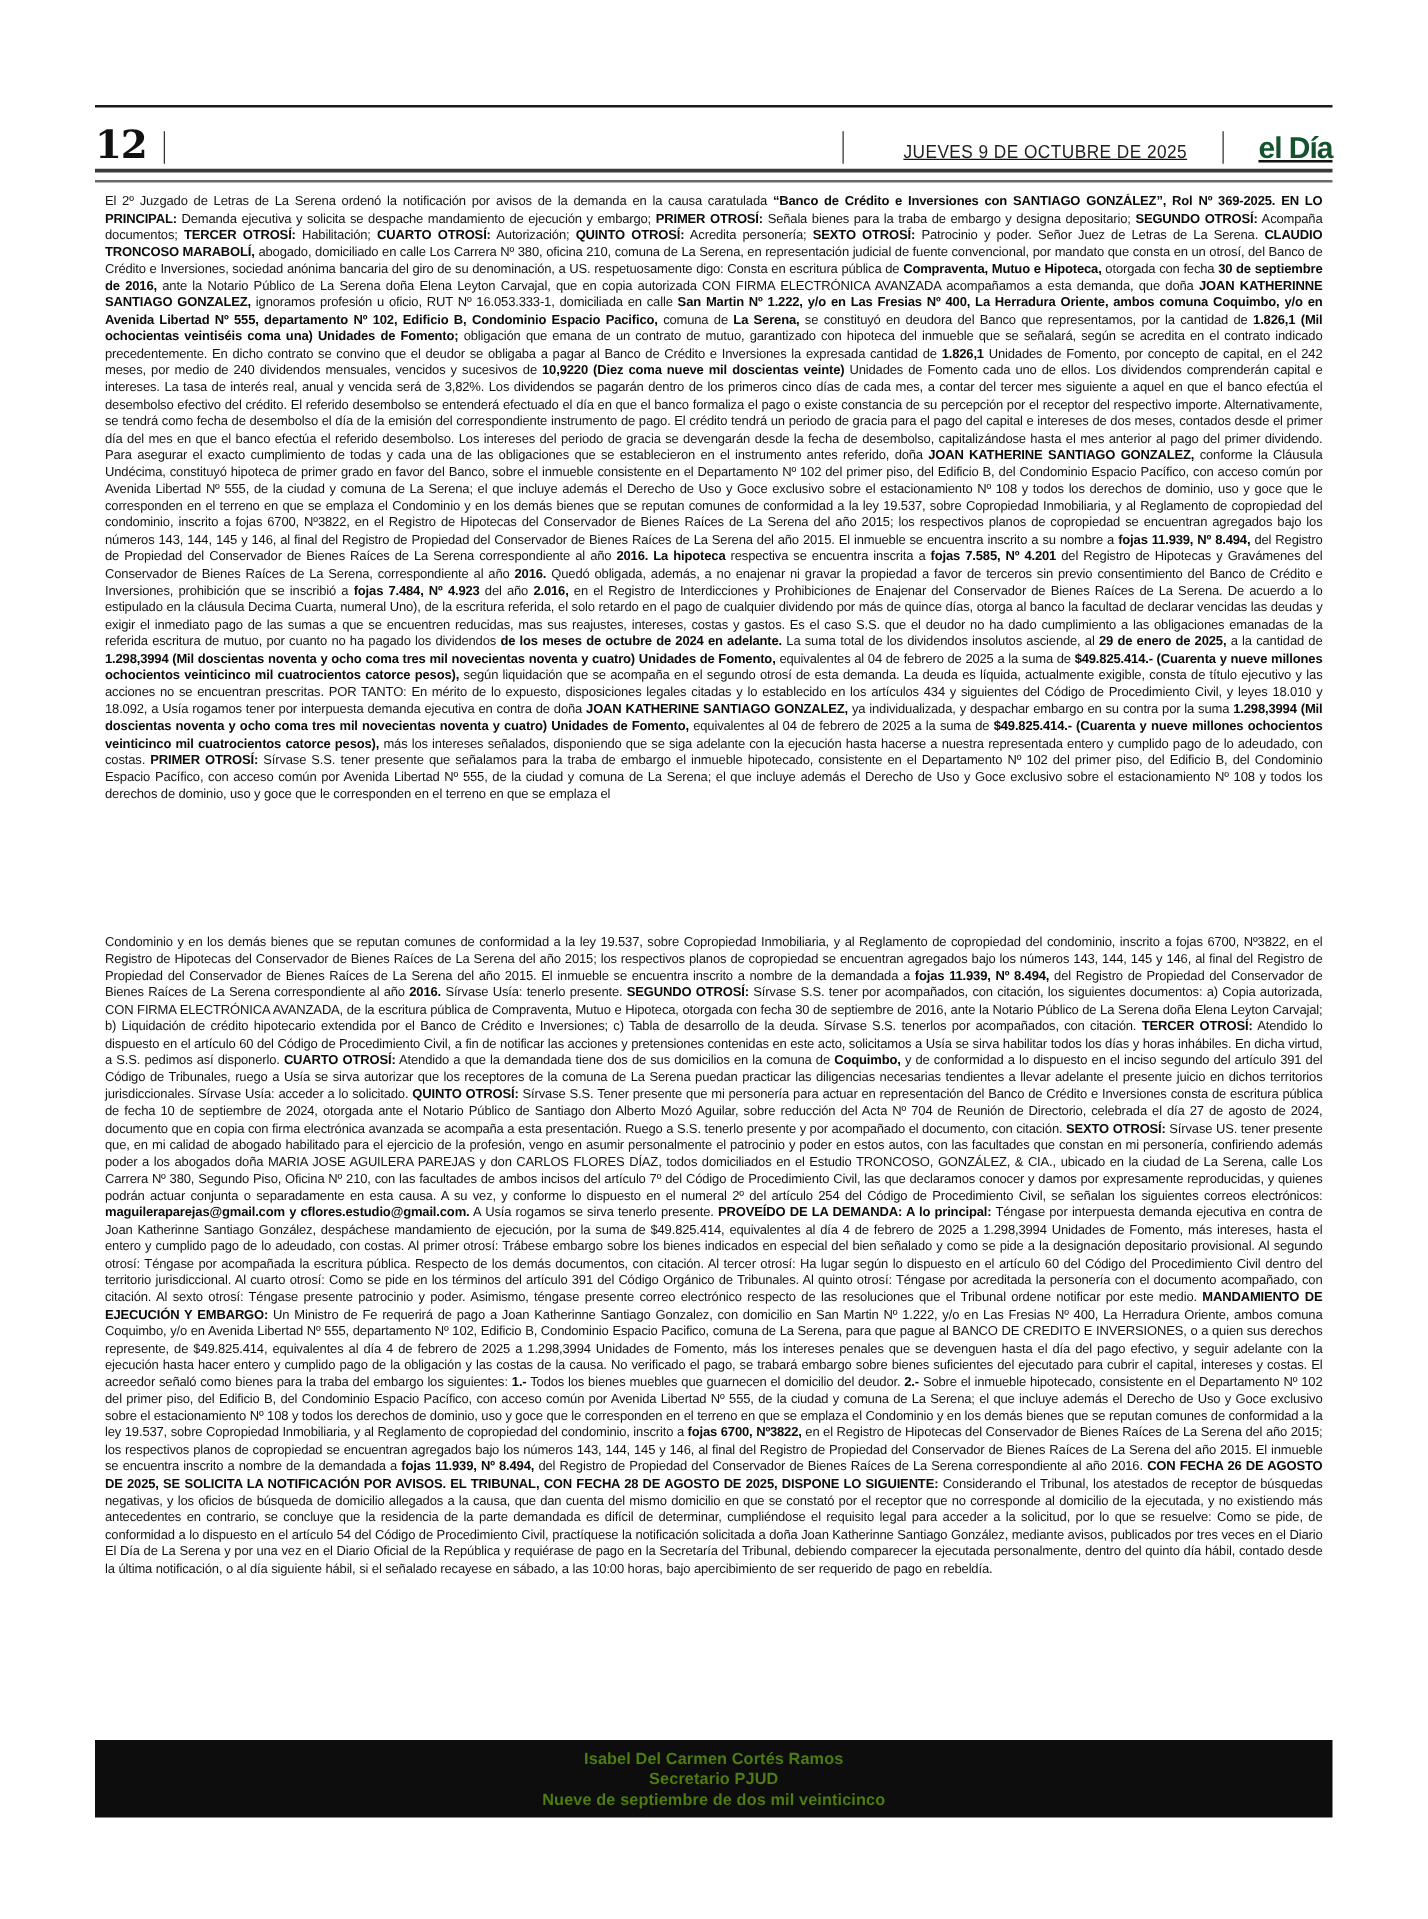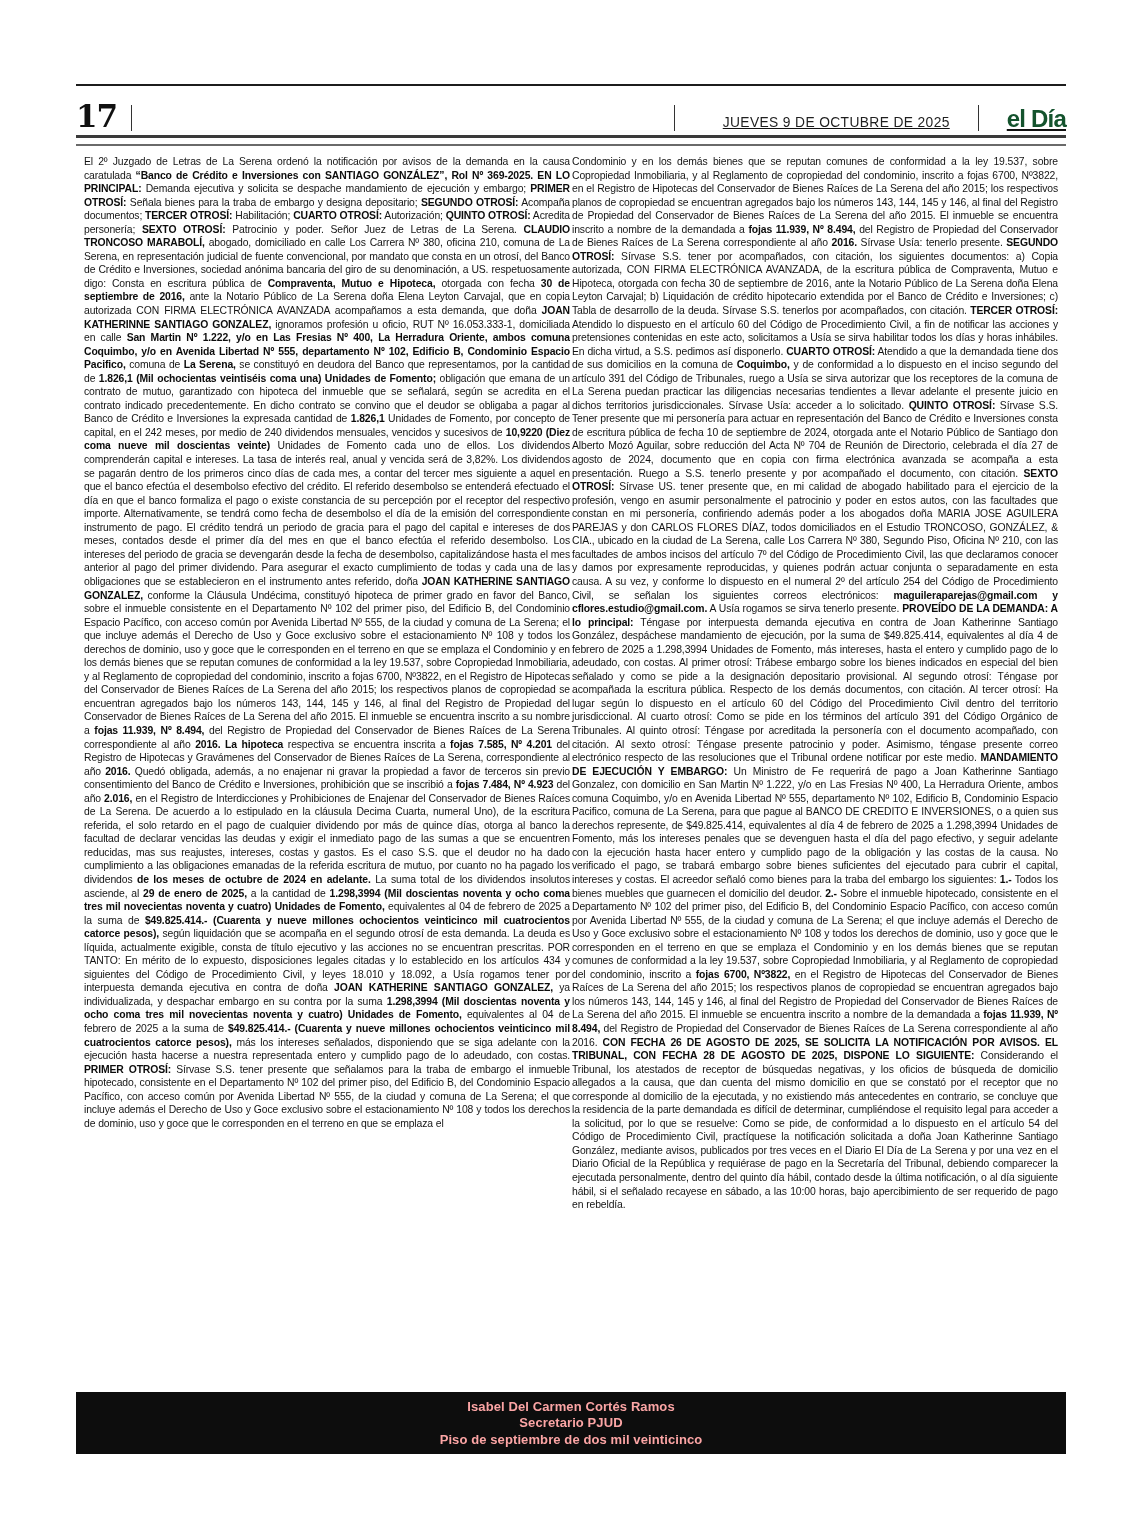--- a/index.html
+++ b/index.html
@@ -41,53 +41,53 @@
     margin-top:7px;height:45px;background:#0d0d0d;
     display:flex;align-items:center;justify-content:center;
   }
   .extract-banner .title{
     color:#ffffff;font-weight:bold;font-size:20px;letter-spacing:1.5px;
   }
   .body-columns{
     margin-top:9px;
     display:flex;gap:2px;
     height:1183px;overflow:hidden;
-    padding:0 8px;box-sizing:border-box;
+    padding:0 8px;box-sizing:border-box;flex-direction:column;
   }
   .col{
     flex:1 1 0;
     text-align:justify;
     font-size:10.4px;
     line-height:13.55px;
     letter-spacing:-0.12px;
     word-spacing:0.1px;
     color:#141414;
   }
   .col b{font-weight:bold;color:#0c0c0c;}
   .signature-banner{
     position:absolute;left:76px;top:1392px;width:990px;height:62px;
-    background:#0d0d0d;color:#fca5a5;
+    background:#0d0d0d;color:#4d7c0f;
     display:flex;flex-direction:column;align-items:center;justify-content:center;
     gap:1px;
   }
   .signature-banner div{
     font-weight:bold;font-size:13px;line-height:15.5px;letter-spacing:0.1px;
   }
 </style>
 </head>
 <body>
 
 <div class="page">
   <div class="content">
 
     <div class="rule-top"></div>
 
     <div class="header-row">
       <div class="header-left">
-        <span class="page-number">17</span>
+        <span class="page-number">12</span>
         <span class="vbar thin"></span>
       </div>
       <div class="header-right">
         <span class="vbar thin"></span>
         <span class="header-date">JUEVES 9 DE OCTUBRE DE 2025</span>
         <span class="vbar thin"></span>
         <span class="brand">el Día</span>
       </div>
     </div>
 
@@ -98,15 +98,15 @@
     <div class="body-columns">
       <div class="col"><span>El 2º Juzgado de Letras de La Serena ordenó la notificación por avisos de la demanda en la causa caratulada </span><b>“Banco de Crédito e Inversiones con SANTIAGO GONZÁLEZ”, Rol Nº 369-2025. EN LO PRINCIPAL:</b><span> Demanda ejecutiva y solicita se despache mandamiento de ejecución y embargo; </span><b>PRIMER OTROSÍ:</b><span> Señala bienes para la traba de embargo y designa depositario; </span><b>SEGUNDO OTROSÍ:</b><span> Acompaña documentos; </span><b>TERCER OTROSÍ:</b><span> Habilitación; </span><b>CUARTO OTROSÍ:</b><span> Autorización; </span><b>QUINTO OTROSÍ:</b><span> Acredita personería; </span><b>SEXTO OTROSÍ:</b><span> Patrocinio y poder. Señor Juez de Letras de La Serena. </span><b>CLAUDIO TRONCOSO MARABOLÍ,</b><span> abogado, domiciliado en calle Los Carrera Nº 380, oficina 210, comuna de La Serena, en representación judicial de fuente convencional, por mandato que consta en un otrosí, del Banco de Crédito e Inversiones, sociedad anónima bancaria del giro de su denominación, a US. respetuosamente digo: Consta en escritura pública de </span><b>Compraventa, Mutuo e Hipoteca,</b><span> otorgada con fecha </span><b>30 de septiembre de 2016,</b><span> ante la Notario Público de La Serena doña Elena Leyton Carvajal, que en copia autorizada CON FIRMA ELECTRÓNICA AVANZADA acompañamos a esta demanda, que doña </span><b>JOAN KATHERINNE SANTIAGO GONZALEZ,</b><span> ignoramos profesión u oficio, RUT Nº 16.053.333-1, domiciliada en calle </span><b>San Martin Nº 1.222, y/o en Las Fresias Nº 400, La Herradura Oriente, ambos comuna Coquimbo, y/o en Avenida Libertad Nº 555, departamento Nº 102, Edificio B, Condominio Espacio Pacifico,</b><span> comuna de </span><b>La Serena,</b><span> se constituyó en deudora del Banco que representamos, por la cantidad de </span><b>1.826,1 (Mil ochocientas veintiséis coma una) Unidades de Fomento;</b><span> obligación que emana de un contrato de mutuo, garantizado con hipoteca del inmueble que se señalará, según se acredita en el contrato indicado precedentemente. En dicho contrato se convino que el deudor se obligaba a pagar al Banco de Crédito e Inversiones la expresada cantidad de </span><b>1.826,1</b><span> Unidades de Fomento, por concepto de capital, en el 242 meses, por medio de 240 dividendos mensuales, vencidos y sucesivos de </span><b>10,9220 (Diez coma nueve mil doscientas veinte)</b><span> Unidades de Fomento cada uno de ellos. Los dividendos comprenderán capital e intereses. La tasa de interés real, anual y vencida será de 3,82%. Los dividendos se pagarán dentro de los primeros cinco días de cada mes, a contar del tercer mes siguiente a aquel en que el banco efectúa el desembolso efectivo del crédito. El referido desembolso se entenderá efectuado el día en que el banco formaliza el pago o existe constancia de su percepción por el receptor del respectivo importe. Alternativamente, se tendrá como fecha de desembolso el día de la emisión del correspondiente instrumento de pago. El crédito tendrá un periodo de gracia para el pago del capital e intereses de dos meses, contados desde el primer día del mes en que el banco efectúa el referido desembolso. Los intereses del periodo de gracia se devengarán desde la fecha de desembolso, capitalizándose hasta el mes anterior al pago del primer dividendo. Para asegurar el exacto cumplimiento de todas y cada una de las obligaciones que se establecieron en el instrumento antes referido, doña </span><b>JOAN KATHERINE SANTIAGO GONZALEZ,</b><span> conforme la Cláusula Undécima, constituyó hipoteca de primer grado en favor del Banco, sobre el inmueble consistente en el Departamento Nº 102 del primer piso, del Edificio B, del Condominio Espacio Pacífico, con acceso común por Avenida Libertad Nº 555, de la ciudad y comuna de La Serena; el que incluye además el Derecho de Uso y Goce exclusivo sobre el estacionamiento Nº 108 y todos los derechos de dominio, uso y goce que le corresponden en el terreno en que se emplaza el Condominio y en los demás bienes que se reputan comunes de conformidad a la ley 19.537, sobre Copropiedad Inmobiliaria, y al Reglamento de copropiedad del condominio, inscrito a fojas 6700, Nº3822, en el Registro de Hipotecas del Conservador de Bienes Raíces de La Serena del año 2015; los respectivos planos de copropiedad se encuentran agregados bajo los números 143, 144, 145 y 146, al final del Registro de Propiedad del Conservador de Bienes Raíces de La Serena del año 2015. El inmueble se encuentra inscrito a su nombre a </span><b>fojas 11.939, Nº 8.494,</b><span> del Registro de Propiedad del Conservador de Bienes Raíces de La Serena correspondiente al año </span><b>2016. La hipoteca</b><span> respectiva se encuentra inscrita a </span><b>fojas 7.585, Nº 4.201</b><span> del Registro de Hipotecas y Gravámenes del Conservador de Bienes Raíces de La Serena, correspondiente al año </span><b>2016.</b><span> Quedó obligada, además, a no enajenar ni gravar la propiedad a favor de terceros sin previo consentimiento del Banco de Crédito e Inversiones, prohibición que se inscribió a </span><b>fojas 7.484, Nº 4.923</b><span> del año </span><b>2.016,</b><span> en el Registro de Interdicciones y Prohibiciones de Enajenar del Conservador de Bienes Raíces de La Serena. De acuerdo a lo estipulado en la cláusula Decima Cuarta, numeral Uno), de la escritura referida, el solo retardo en el pago de cualquier dividendo por más de quince días, otorga al banco la facultad de declarar vencidas las deudas y exigir el inmediato pago de las sumas a que se encuentren reducidas, mas sus reajustes, intereses, costas y gastos. Es el caso S.S. que el deudor no ha dado cumplimiento a las obligaciones emanadas de la referida escritura de mutuo, por cuanto no ha pagado los dividendos </span><b>de los meses de octubre de 2024 en adelante.</b><span> La suma total de los dividendos insolutos asciende, al </span><b>29 de enero de 2025,</b><span> a la cantidad de </span><b>1.298,3994 (Mil doscientas noventa y ocho coma tres mil novecientas noventa y cuatro) Unidades de Fomento,</b><span> equivalentes al 04 de febrero de 2025 a la suma de </span><b>$49.825.414.- (Cuarenta y nueve millones ochocientos veinticinco mil cuatrocientos catorce pesos),</b><span> según liquidación que se acompaña en el segundo otrosí de esta demanda. La deuda es líquida, actualmente exigible, consta de título ejecutivo y las acciones no se encuentran prescritas. POR TANTO: En mérito de lo expuesto, disposiciones legales citadas y lo establecido en los artículos 434 y siguientes del Código de Procedimiento Civil, y leyes 18.010 y 18.092, a Usía rogamos tener por interpuesta demanda ejecutiva en contra de doña </span><b>JOAN KATHERINE SANTIAGO GONZALEZ,</b><span> ya individualizada, y despachar embargo en su contra por la suma </span><b>1.298,3994 (Mil doscientas noventa y ocho coma tres mil novecientas noventa y cuatro) Unidades de Fomento,</b><span> equivalentes al 04 de febrero de 2025 a la suma de </span><b>$49.825.414.- (Cuarenta y nueve millones ochocientos veinticinco mil cuatrocientos catorce pesos),</b><span> más los intereses señalados, disponiendo que se siga adelante con la ejecución hasta hacerse a nuestra representada entero y cumplido pago de lo adeudado, con costas. </span><b>PRIMER OTROSÍ:</b><span> Sírvase S.S. tener presente que señalamos para la traba de embargo el inmueble hipotecado, consistente en el Departamento Nº 102 del primer piso, del Edificio B, del Condominio Espacio Pacífico, con acceso común por Avenida Libertad Nº 555, de la ciudad y comuna de La Serena; el que incluye además el Derecho de Uso y Goce exclusivo sobre el estacionamiento Nº 108 y todos los derechos de dominio, uso y goce que le corresponden en el terreno en que se emplaza el</span></div>
       <div class="col"><span>Condominio y en los demás bienes que se reputan comunes de conformidad a la ley 19.537, sobre Copropiedad Inmobiliaria, y al Reglamento de copropiedad del condominio, inscrito a fojas 6700, Nº3822, en el Registro de Hipotecas del Conservador de Bienes Raíces de La Serena del año 2015; los respectivos planos de copropiedad se encuentran agregados bajo los números 143, 144, 145 y 146, al final del Registro de Propiedad del Conservador de Bienes Raíces de La Serena del año 2015. El inmueble se encuentra inscrito a nombre de la demandada a </span><b>fojas 11.939, Nº 8.494,</b><span> del Registro de Propiedad del Conservador de Bienes Raíces de La Serena correspondiente al año </span><b>2016.</b><span> Sírvase Usía: tenerlo presente. </span><b>SEGUNDO OTROSÍ:</b><span> Sírvase S.S. tener por acompañados, con citación, los siguientes documentos: a) Copia autorizada, CON FIRMA ELECTRÓNICA AVANZADA, de la escritura pública de Compraventa, Mutuo e Hipoteca, otorgada con fecha 30 de septiembre de 2016, ante la Notario Público de La Serena doña Elena Leyton Carvajal; b) Liquidación de crédito hipotecario extendida por el Banco de Crédito e Inversiones; c) Tabla de desarrollo de la deuda. Sírvase S.S. tenerlos por acompañados, con citación. </span><b>TERCER OTROSÍ:</b><span> Atendido lo dispuesto en el artículo 60 del Código de Procedimiento Civil, a fin de notificar las acciones y pretensiones contenidas en este acto, solicitamos a Usía se sirva habilitar todos los días y horas inhábiles. En dicha virtud, a S.S. pedimos así disponerlo. </span><b>CUARTO OTROSÍ:</b><span> Atendido a que la demandada tiene dos de sus domicilios en la comuna de </span><b>Coquimbo,</b><span> y de conformidad a lo dispuesto en el inciso segundo del artículo 391 del Código de Tribunales, ruego a Usía se sirva autorizar que los receptores de la comuna de La Serena puedan practicar las diligencias necesarias tendientes a llevar adelante el presente juicio en dichos territorios jurisdiccionales. Sírvase Usía: acceder a lo solicitado. </span><b>QUINTO OTROSÍ:</b><span> Sírvase S.S. Tener presente que mi personería para actuar en representación del Banco de Crédito e Inversiones consta de escritura pública de fecha 10 de septiembre de 2024, otorgada ante el Notario Público de Santiago don Alberto Mozó Aguilar, sobre reducción del Acta Nº 704 de Reunión de Directorio, celebrada el día 27 de agosto de 2024, documento que en copia con firma electrónica avanzada se acompaña a esta presentación. Ruego a S.S. tenerlo presente y por acompañado el documento, con citación. </span><b>SEXTO OTROSÍ:</b><span> Sírvase US. tener presente que, en mi calidad de abogado habilitado para el ejercicio de la profesión, vengo en asumir personalmente el patrocinio y poder en estos autos, con las facultades que constan en mi personería, confiriendo además poder a los abogados doña MARIA JOSE AGUILERA PAREJAS y don CARLOS FLORES DÍAZ, todos domiciliados en el Estudio TRONCOSO, GONZÁLEZ, &amp; CIA., ubicado en la ciudad de La Serena, calle Los Carrera Nº 380, Segundo Piso, Oficina Nº 210, con las facultades de ambos incisos del artículo 7º del Código de Procedimiento Civil, las que declaramos conocer y damos por expresamente reproducidas, y quienes podrán actuar conjunta o separadamente en esta causa. A su vez, y conforme lo dispuesto en el numeral 2º del artículo 254 del Código de Procedimiento Civil, se señalan los siguientes correos electrónicos: </span><b>maguileraparejas@gmail.com y cflores.estudio@gmail.com.</b><span> A Usía rogamos se sirva tenerlo presente. </span><b>PROVEÍDO DE LA DEMANDA: A lo principal:</b><span> Téngase por interpuesta demanda ejecutiva en contra de Joan Katherinne Santiago González, despáchese mandamiento de ejecución, por la suma de $49.825.414, equivalentes al día 4 de febrero de 2025 a 1.298,3994 Unidades de Fomento, más intereses, hasta el entero y cumplido pago de lo adeudado, con costas. Al primer otrosí: Trábese embargo sobre los bienes indicados en especial del bien señalado y como se pide a la designación depositario provisional. Al segundo otrosí: Téngase por acompañada la escritura pública. Respecto de los demás documentos, con citación. Al tercer otrosí: Ha lugar según lo dispuesto en el artículo 60 del Código del Procedimiento Civil dentro del territorio jurisdiccional. Al cuarto otrosí: Como se pide en los términos del artículo 391 del Código Orgánico de Tribunales. Al quinto otrosí: Téngase por acreditada la personería con el documento acompañado, con citación. Al sexto otrosí: Téngase presente patrocinio y poder. Asimismo, téngase presente correo electrónico respecto de las resoluciones que el Tribunal ordene notificar por este medio. </span><b>MANDAMIENTO DE EJECUCIÓN Y EMBARGO:</b><span> Un Ministro de Fe requerirá de pago a Joan Katherinne Santiago Gonzalez, con domicilio en San Martin Nº 1.222, y/o en Las Fresias Nº 400, La Herradura Oriente, ambos comuna Coquimbo, y/o en Avenida Libertad Nº 555, departamento Nº 102, Edificio B, Condominio Espacio Pacifico, comuna de La Serena, para que pague al BANCO DE CREDITO E INVERSIONES, o a quien sus derechos represente, de $49.825.414, equivalentes al día 4 de febrero de 2025 a 1.298,3994 Unidades de Fomento, más los intereses penales que se devenguen hasta el día del pago efectivo, y seguir adelante con la ejecución hasta hacer entero y cumplido pago de la obligación y las costas de la causa. No verificado el pago, se trabará embargo sobre bienes suficientes del ejecutado para cubrir el capital, intereses y costas. El acreedor señaló como bienes para la traba del embargo los siguientes: </span><b>1.-</b><span> Todos los bienes muebles que guarnecen el domicilio del deudor. </span><b>2.-</b><span> Sobre el inmueble hipotecado, consistente en el Departamento Nº 102 del primer piso, del Edificio B, del Condominio Espacio Pacífico, con acceso común por Avenida Libertad Nº 555, de la ciudad y comuna de La Serena; el que incluye además el Derecho de Uso y Goce exclusivo sobre el estacionamiento Nº 108 y todos los derechos de dominio, uso y goce que le corresponden en el terreno en que se emplaza el Condominio y en los demás bienes que se reputan comunes de conformidad a la ley 19.537, sobre Copropiedad Inmobiliaria, y al Reglamento de copropiedad del condominio, inscrito a </span><b>fojas 6700, Nº3822,</b><span> en el Registro de Hipotecas del Conservador de Bienes Raíces de La Serena del año 2015; los respectivos planos de copropiedad se encuentran agregados bajo los números 143, 144, 145 y 146, al final del Registro de Propiedad del Conservador de Bienes Raíces de La Serena del año 2015. El inmueble se encuentra inscrito a nombre de la demandada a </span><b>fojas 11.939, Nº 8.494,</b><span> del Registro de Propiedad del Conservador de Bienes Raíces de La Serena correspondiente al año 2016. </span><b>CON FECHA 26 DE AGOSTO DE 2025, SE SOLICITA LA NOTIFICACIÓN POR AVISOS. EL TRIBUNAL, CON FECHA 28 DE AGOSTO DE 2025, DISPONE LO SIGUIENTE:</b><span> Considerando el Tribunal, los atestados de receptor de búsquedas negativas, y los oficios de búsqueda de domicilio allegados a la causa, que dan cuenta del mismo domicilio en que se constató por el receptor que no corresponde al domicilio de la ejecutada, y no existiendo más antecedentes en contrario, se concluye que la residencia de la parte demandada es difícil de determinar, cumpliéndose el requisito legal para acceder a la solicitud, por lo que se resuelve: Como se pide, de conformidad a lo dispuesto en el artículo 54 del Código de Procedimiento Civil, practíquese la notificación solicitada a doña Joan Katherinne Santiago González, mediante avisos, publicados por tres veces en el Diario El Día de La Serena y por una vez en el Diario Oficial de la República y requiérase de pago en la Secretaría del Tribunal, debiendo comparecer la ejecutada personalmente, dentro del quinto día hábil, contado desde la última notificación, o al día siguiente hábil, si el señalado recayese en sábado, a las 10:00 horas, bajo apercibimiento de ser requerido de pago en rebeldía.</span></div>
     </div>
 
   </div>
 
   <div class="signature-banner">
     <div>Isabel Del Carmen Cortés Ramos</div>
     <div>Secretario PJUD</div>
-    <div>Piso de septiembre de dos mil veinticinco</div>
+    <div>Nueve de septiembre de dos mil veinticinco</div>
   </div>
 </div>
 
 </body></html>

